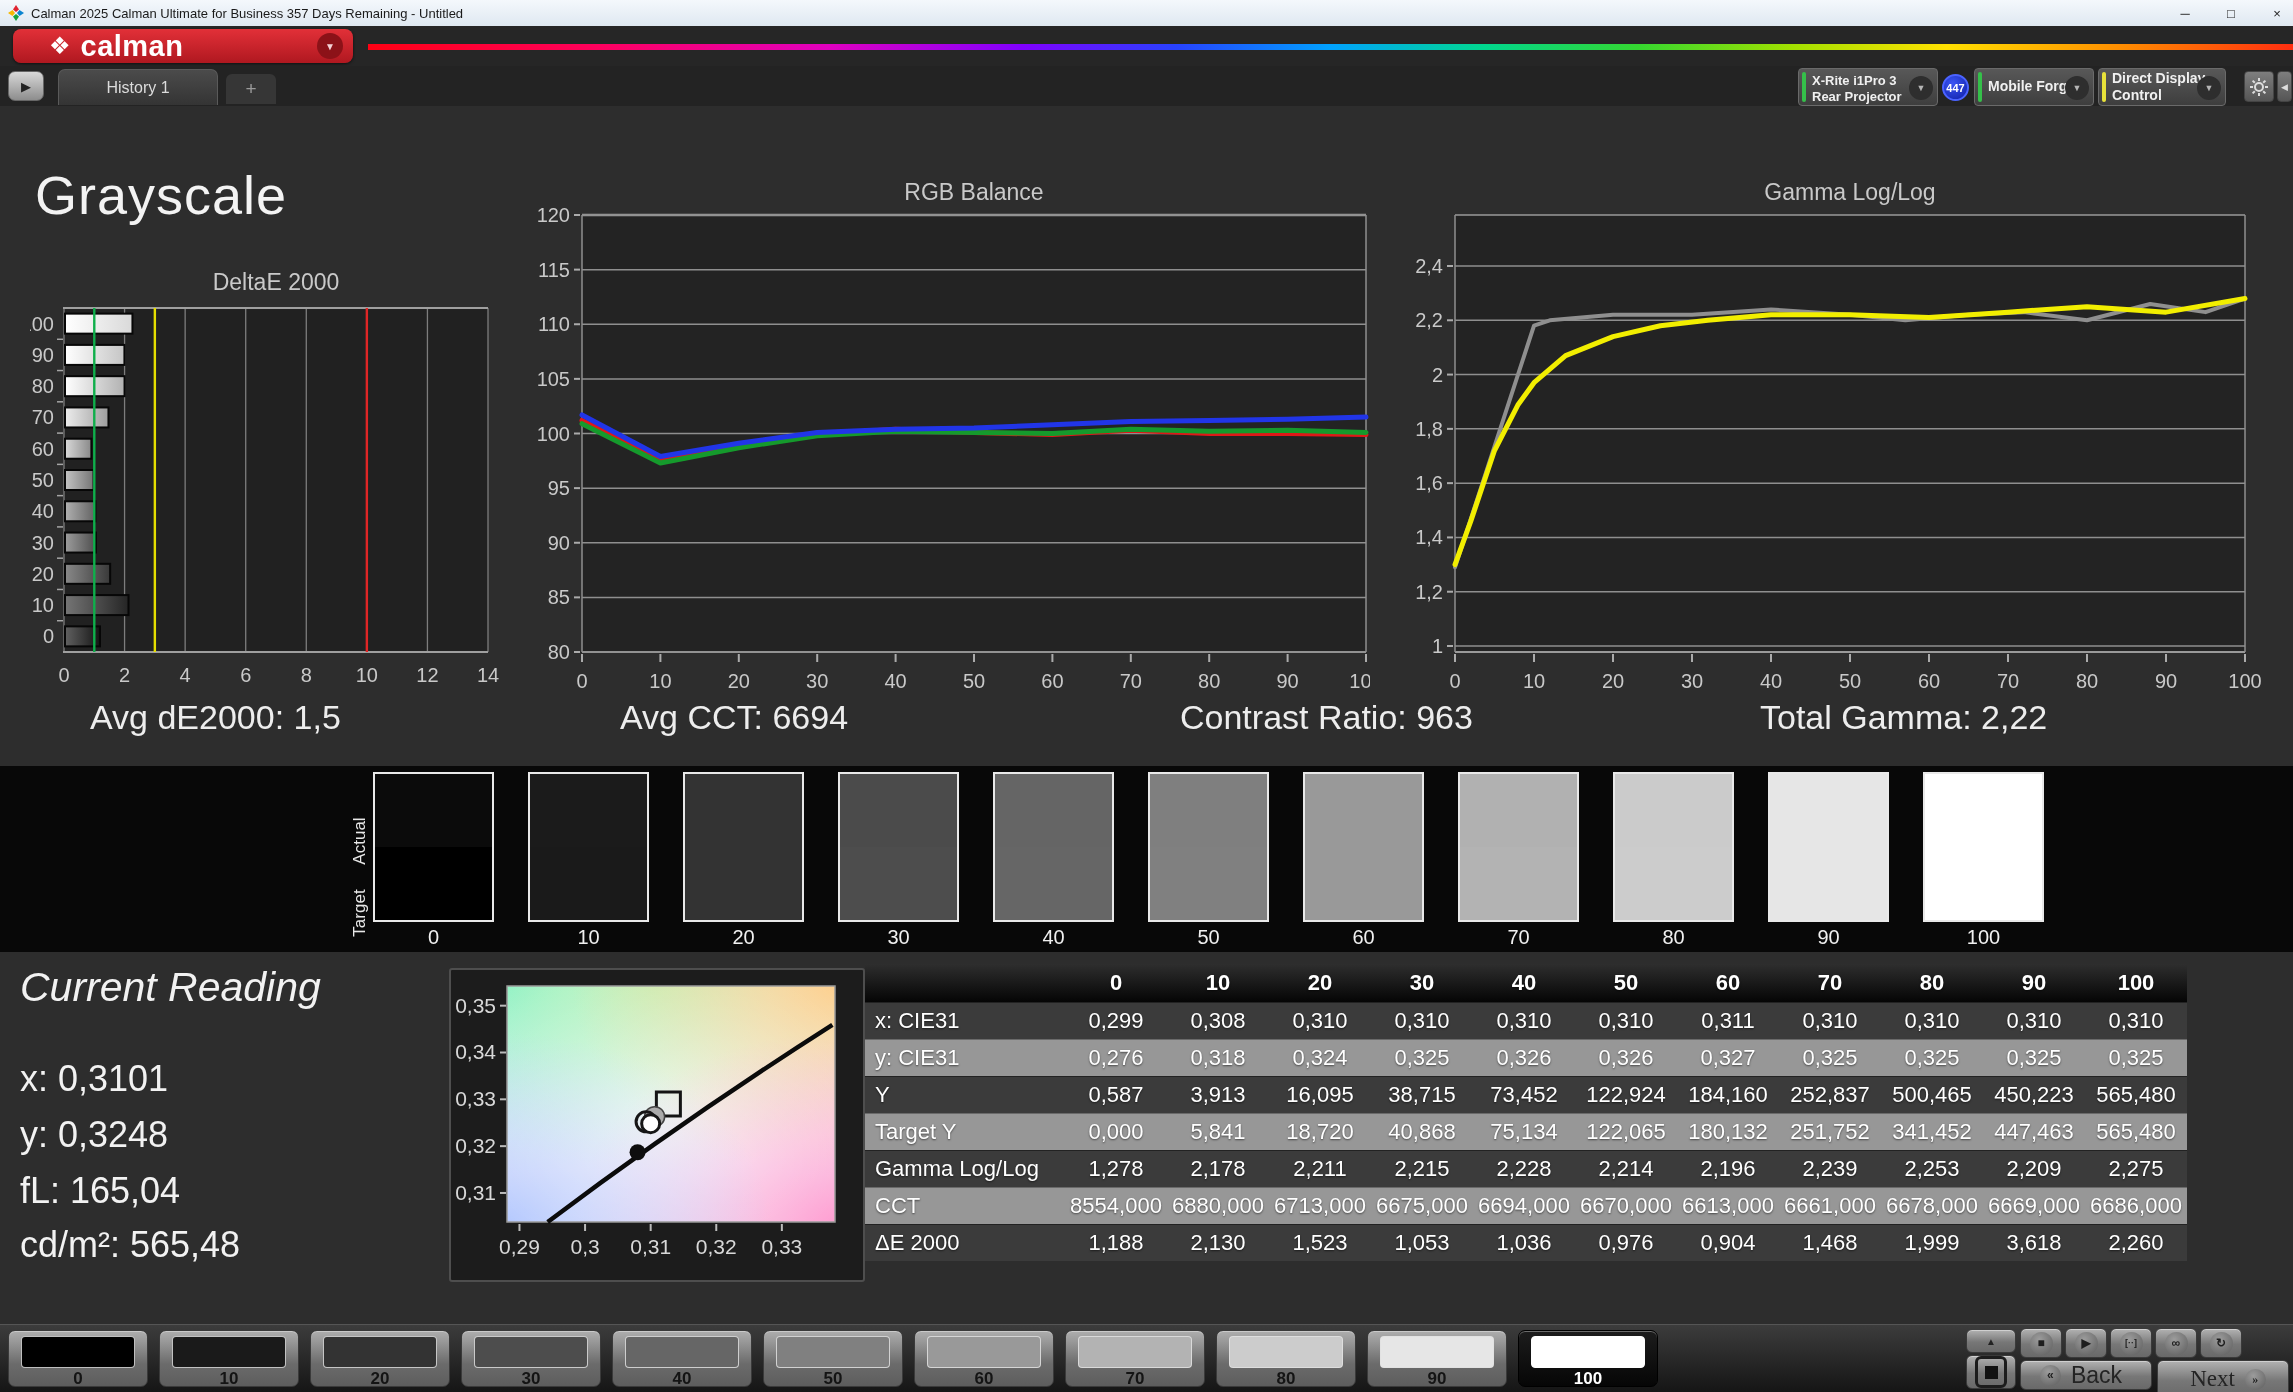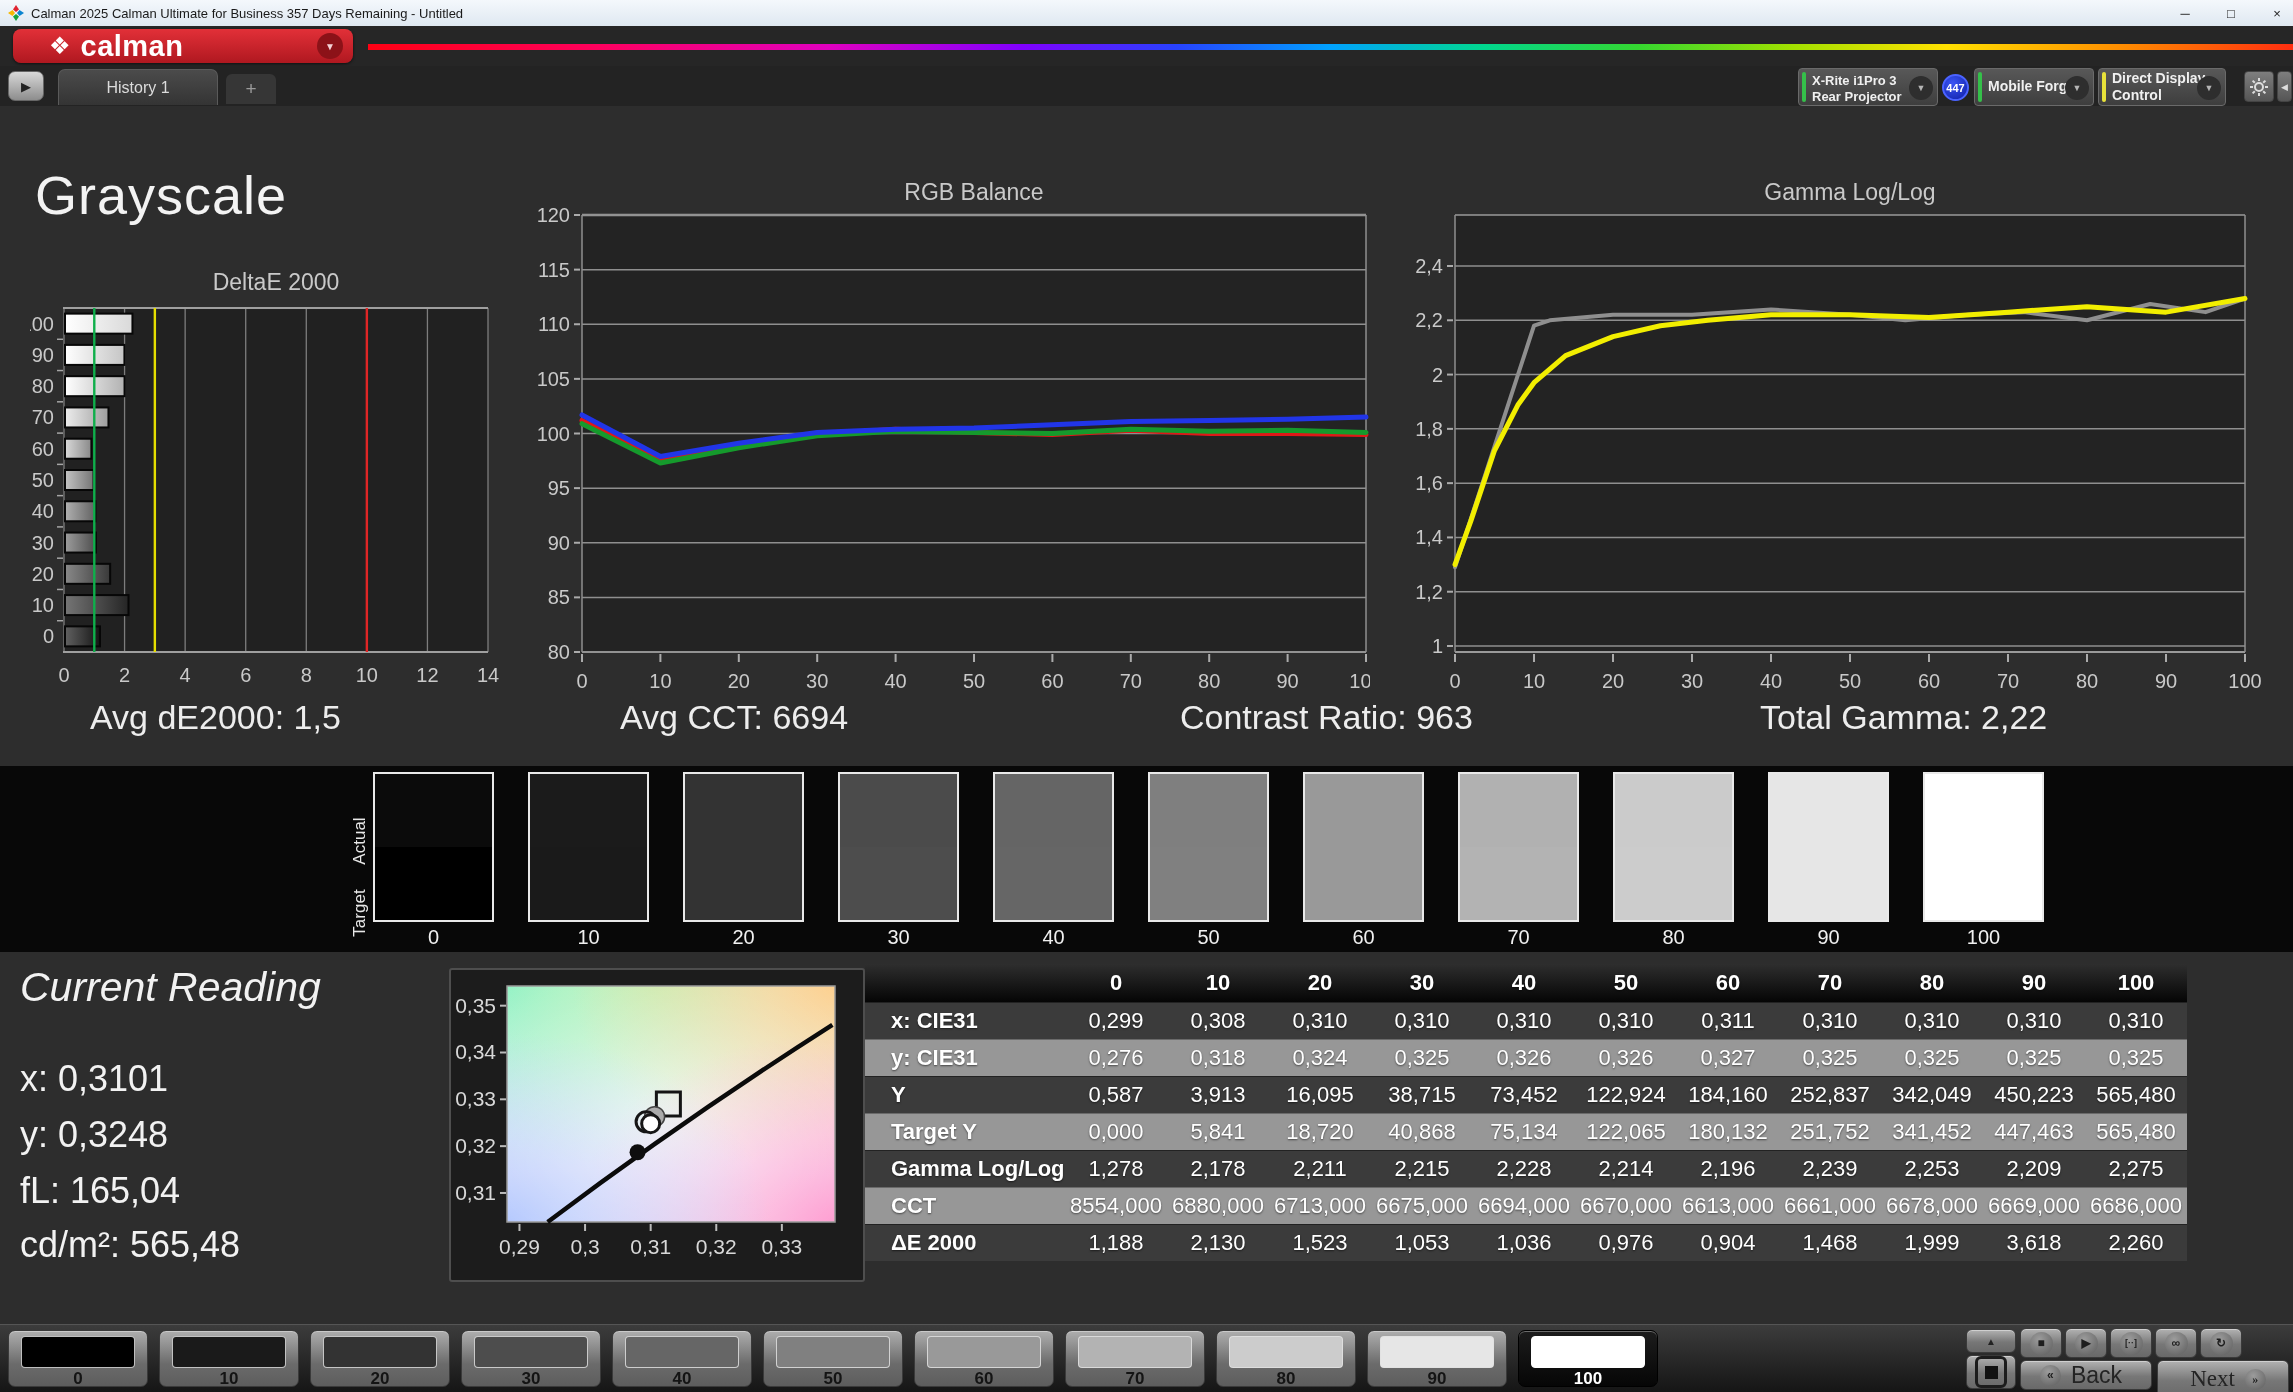--- a/index.html
+++ b/index.html
@@ -69,22 +69,22 @@
   .ciebox{position:absolute;left:449px;top:862px;width:412px;height:310px;background:#1c1c1c;
     border:2px solid #4e4e4e;border-radius:3px;}
   
   .dtable{position:absolute;left:865px;top:858px;width:1322px;}
   .trow{display:flex;height:36px;align-items:stretch;}
   .trow.hdr{height:38px;background:linear-gradient(180deg,#2e2e2e,#050505);}
   .trow.dark{background:#3b3b3b;border-top:1px solid #222;}
   .trow.light{background:#979797;border-top:1px solid #6a6a6a;}
   .tcell{width:102px;display:flex;align-items:center;justify-content:center;font-size:22px;color:#fff;
     text-shadow:0 1px 2px rgba(0,0,0,.55);}
-  .tlabel{width:200px;display:flex;align-items:center;padding-left:26px;box-sizing:border-box;
-    font-size:22px;font-weight:bold;color:#fff;text-shadow:0 1px 2px rgba(0,0,0,.55);}
+  .tlabel{width:200px;display:flex;align-items:center;padding-left:10px;box-sizing:border-box;
+    font-size:22px;font-weight:normal;color:#fff;text-shadow:0 1px 2px rgba(0,0,0,.55);}
   .trow.hdr .tcell{font-weight:bold;}
   
   .bottombar{position:absolute;left:0;top:1324px;width:2293px;height:68px;
     background:linear-gradient(180deg,#3c3c3c,#151515);border-top:1px solid #555;box-sizing:border-box;}
   .patch{position:absolute;top:5px;width:140px;height:57px;border-radius:7px;box-sizing:border-box;
     background:linear-gradient(180deg,#aeaeae,#6b6b6b 60%,#5d5d5d);border:1px solid #3a3a3a;
     box-shadow:inset 0 1px 0 rgba(255,255,255,.35);cursor:pointer;}
   .patch .sw{margin:5px 12px 0;height:30px;border-radius:4px;border:1px solid rgba(225,225,225,.85);}
   .patch .pl{text-align:center;font-size:17px;font-weight:bold;color:#141414;margin-top:1px;}
   .patch.sel{background:linear-gradient(180deg,#1c1c1c,#060606);border-color:#000;}
@@ -584,21 +584,21 @@
       <div class="trow dark">
         <div class="tlabel">Y</div>
         <div class="tcell">0,587</div>
         <div class="tcell">3,913</div>
         <div class="tcell">16,095</div>
         <div class="tcell">38,715</div>
         <div class="tcell">73,452</div>
         <div class="tcell">122,924</div>
         <div class="tcell">184,160</div>
         <div class="tcell">252,837</div>
-        <div class="tcell">342,049</div>
+        <div class="tcell">500,465</div>
         <div class="tcell">450,223</div>
         <div class="tcell">565,480</div>
       </div>
       <div class="trow light">
         <div class="tlabel">Target Y</div>
         <div class="tcell">0,000</div>
         <div class="tcell">5,841</div>
         <div class="tcell">18,720</div>
         <div class="tcell">40,868</div>
         <div class="tcell">75,134</div>

